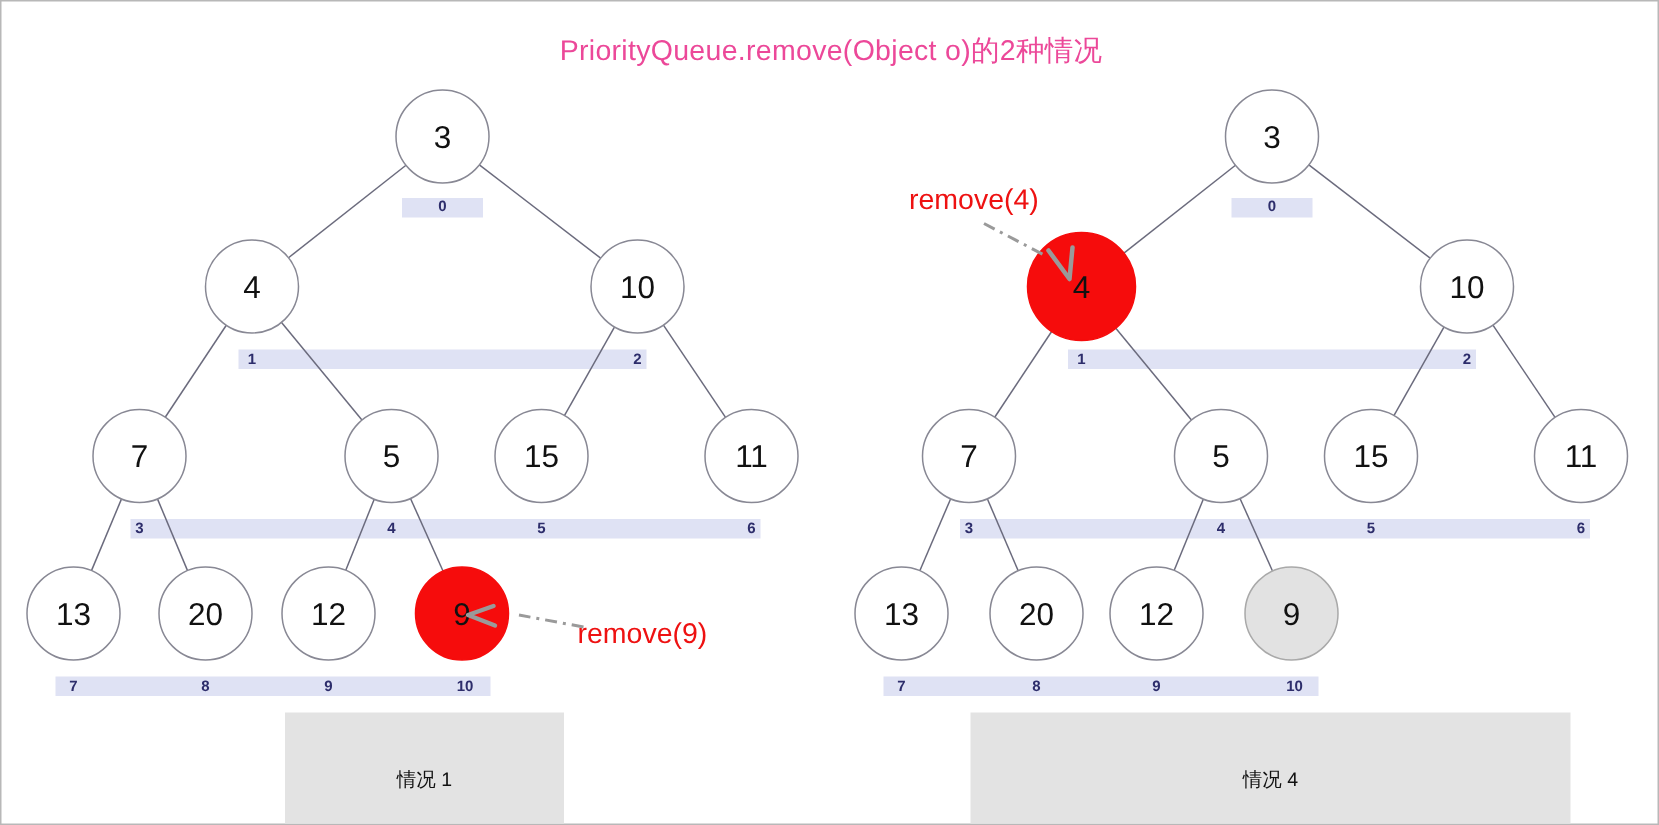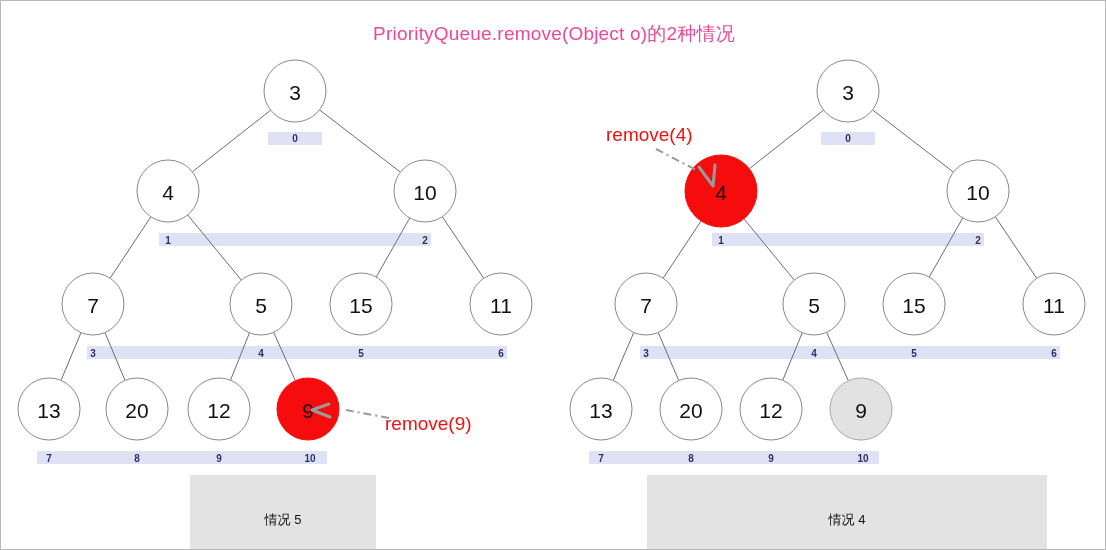--- a/index.html
+++ b/index.html
@@ -262,21 +262,21 @@
       <path d="M 328,403 L 311,409 L 329,416" stroke="#9a9a9a" stroke-width="3" fill="none" stroke-linecap="round" stroke-linejoin="round"></path>
       <text class="rm-label" id="rm-label-left" x="384" y="422">remove(9)</text>
 
       <path d="M 655,148 L 697,170" class="ann-line-right" stroke="#9a9a9a" stroke-width="2" stroke-dasharray="8,4,2,4" fill="none"></path>
       <path d="M 698,166 L 712,185 L 714,164" stroke="#9a9a9a" stroke-width="3" fill="none" stroke-linecap="round" stroke-linejoin="round"></path>
       <text class="rm-label" id="rm-label-right" x="605" y="133">remove(4)</text>
     </g>
   </svg>
 
   <div class="caption" id="caption-left" style="left:189px; top:474px; width:186px;">
-    <span class="cap-title">情况 5</span>
+    <span class="cap-title">情况 1</span>
     
     
   </div>
 
   <div class="caption" id="caption-right" style="left:646px; top:474px; width:400px;">
     <span class="cap-title">情况 4</span>
     
     
   </div>
 

